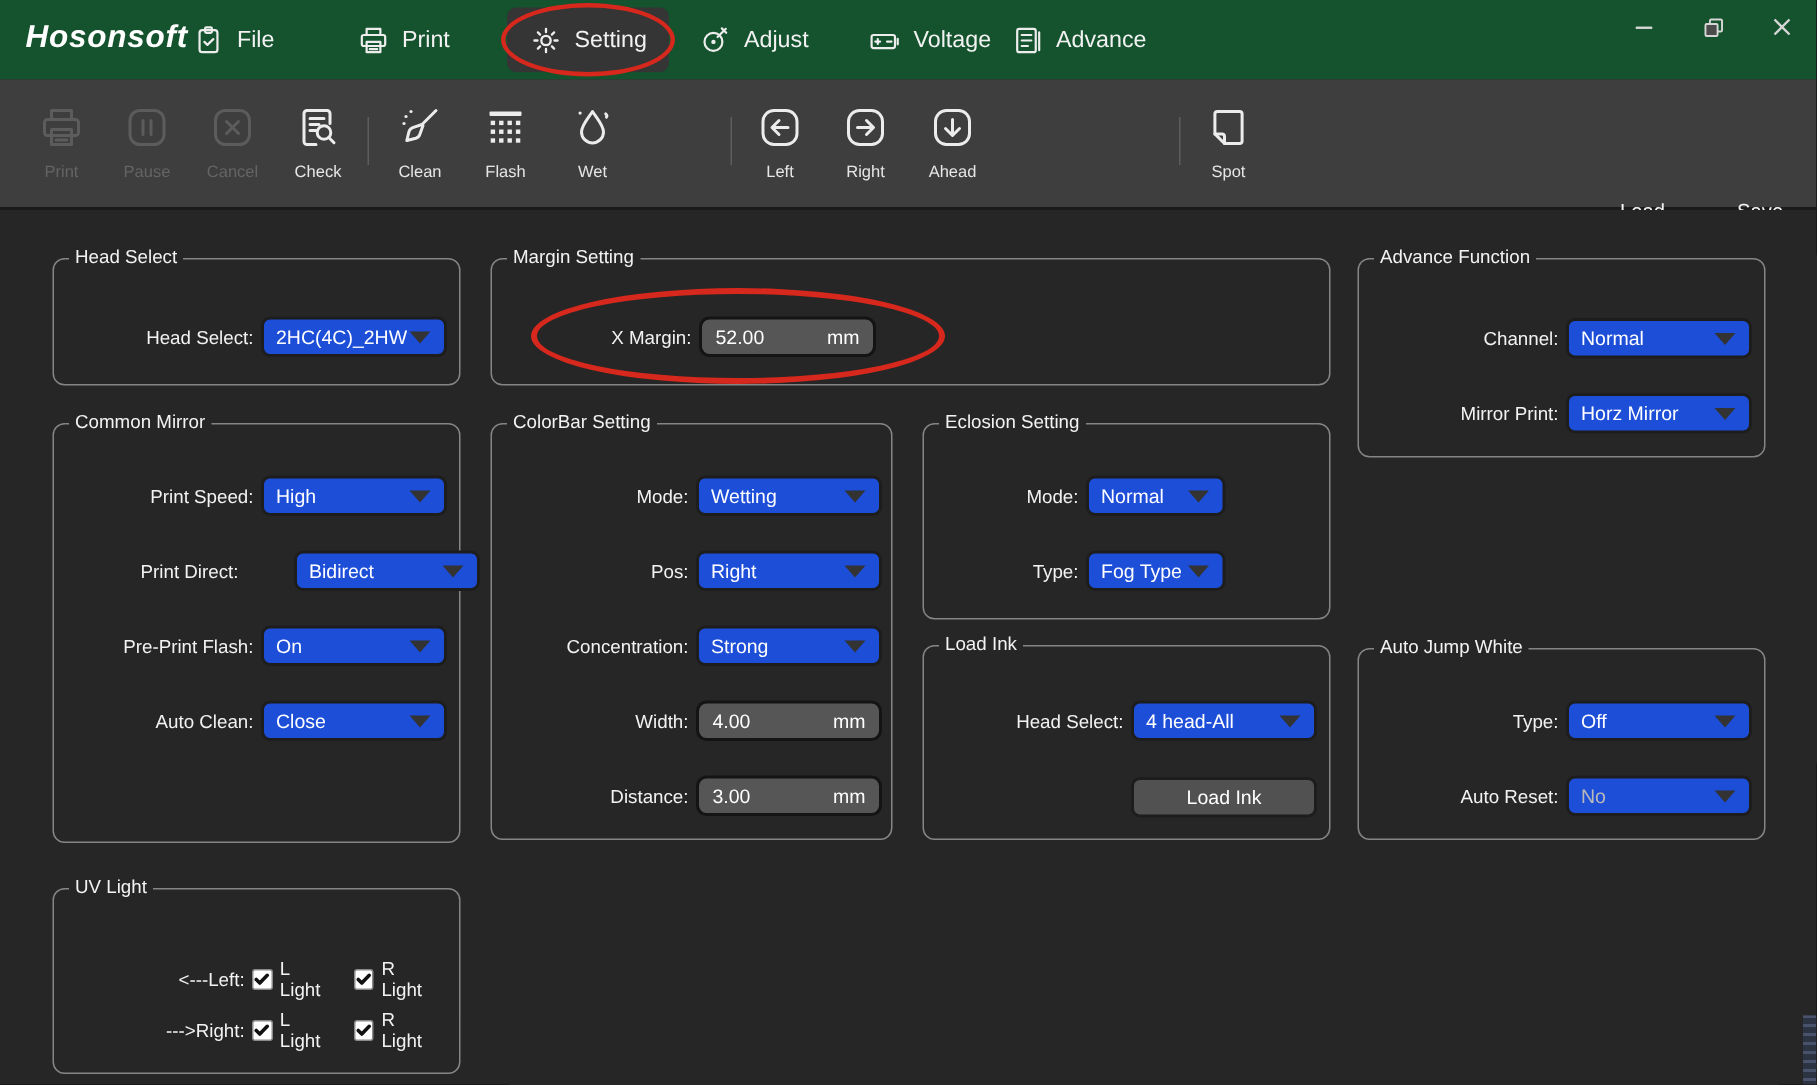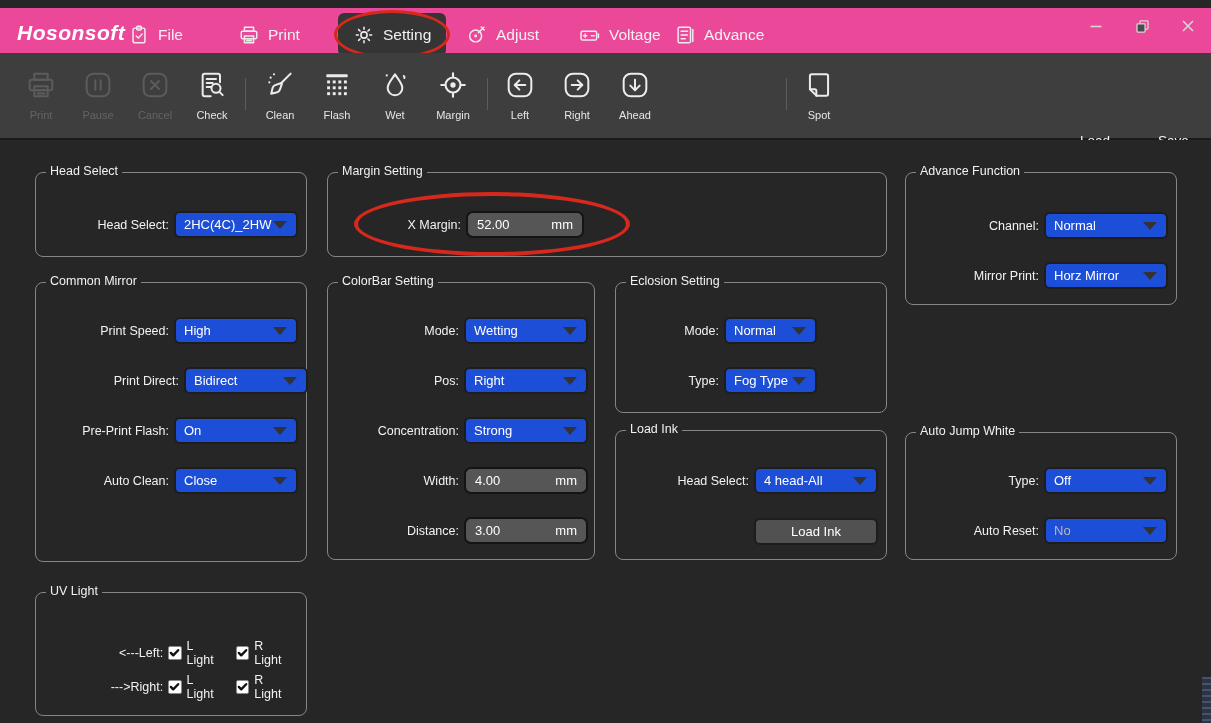--- a/index.html
+++ b/index.html
@@ -4,21 +4,21 @@
 <style>
   * { margin:0; padding:0; box-sizing:border-box; }
   html,body { background:#111; }
   body { font-family:"Liberation Sans", sans-serif; }
   .app {
     position:relative; width:1211px; height:723px; overflow:hidden;
     background:#262626; color:#f0f0f0; user-select:none;
   }
 
   
-  .menubar { position:absolute; left:0; top:0; width:1211px; height:53px; background:#ec4899;margin-top:8px; }
+  .menubar { position:absolute; left:0; top:0; width:1211px; height:53px; background:#14532d; }
   .logo { position:absolute; left:17px; top:13px; font-size:21px; font-weight:bold; font-style:italic; color:#fff; letter-spacing:0.5px; }
   .menu-item { position:absolute; top:0; height:53px; display:flex; align-items:center; gap:8px; font-size:15.5px; color:#f2f2f2; cursor:default; }
   .menu-item .micon { display:flex; color:#ededed; }
   .menu-item.active { top:5px; height:43px; padding:0 15px; background:#353535; border-radius:6px; }
   .win-controls { position:absolute; right:8px; top:4px; display:flex; gap:16px; align-items:center; color:#d6d6d6; }
   .win-btn { width:30px; height:28px; display:flex; align-items:center; justify-content:center; }
 
   
   .toolbar { position:absolute; left:0; top:53px; width:1211px; height:87px; background:#3e3e3e; border-bottom:2px solid #1b1b1b; }
   .titem { position:absolute; top:6px; width:58px; height:78px; display:flex; flex-direction:column; align-items:center; }
@@ -246,30 +246,20 @@
       <span class="ticon">
         <svg width="32" height="32" viewBox="0 0 24 24" fill="none" stroke="currentColor" stroke-width="1.5" stroke-linecap="round" stroke-linejoin="round">
           <path d="M12 4c-2.6 4-5.5 7-5.5 10.2a5.5 5.5 0 0 0 11 0C17.5 11 14.6 8 12 4z"></path>
           <circle cx="5.8" cy="4.8" r="0.8" fill="currentColor" stroke="none"></circle>
           <path d="M18.6 5.2q.9.7.4 1.6"></path>
         </svg>
       </span>
       <span class="tlabel">Wet</span>
     </div>
 
-    <div class="titem" style="left:424px">
-      <span class="ticon">
-        <svg width="32" height="32" viewBox="0 0 24 24" fill="none" stroke="currentColor" stroke-width="1.6" stroke-linecap="round">
-          <circle cx="12" cy="12" r="5.6"></circle>
-            <circle cx="12" cy="12" r="2" fill="currentColor" stroke="none"></circle>
-          <path d="M12 3.2v2.4M12 18.4v2.4M3.2 12h2.4M18.4 12h2.4"></path>
-        </svg>
-      </span>
-      <span class="tlabel">Margin</span>
-    </div>
 
     <div class="tdivider" style="left:487px"></div>
 
     <div class="titem" style="left:491px">
       <span class="ticon">
         <svg width="32" height="32" viewBox="0 0 24 24" fill="none" stroke="currentColor" stroke-width="1.5" stroke-linecap="round" stroke-linejoin="round">
           <rect x="3.5" y="3.5" width="17" height="17" rx="5.5"></rect>
             <path d="M16 12H8.5M11.5 8.5L8 12l3.5 3.5"></path>
         </svg>
       </span>
@@ -358,21 +348,21 @@
 
     <div class="panel" style="left:35px; top:142px; width:272px; height:280px;">
       <span class="ptitle">Common Mirror</span>
       <div class="row" style="top:34px; left:10px;">
         <span class="lbl w118">Print Speed:</span>
         <div class="dropdown w124">
           <span>High</span>
           <span class="dd-arrow"></span>
         </div>
       </div>
-      <div class="row" style="top:84px; left:20px;">
+      <div class="row" style="top:84px; left:0;gap:32px;">
         <span class="lbl w118">Print Direct:</span>
         <div class="dropdown w124">
           <span>Bidirect</span>
           <span class="dd-arrow"></span>
         </div>
       </div>
       <div class="row" style="top:134px; left:10px;">
         <span class="lbl w118">Pre-Print Flash:</span>
         <div class="dropdown w124">
           <span>On</span>

